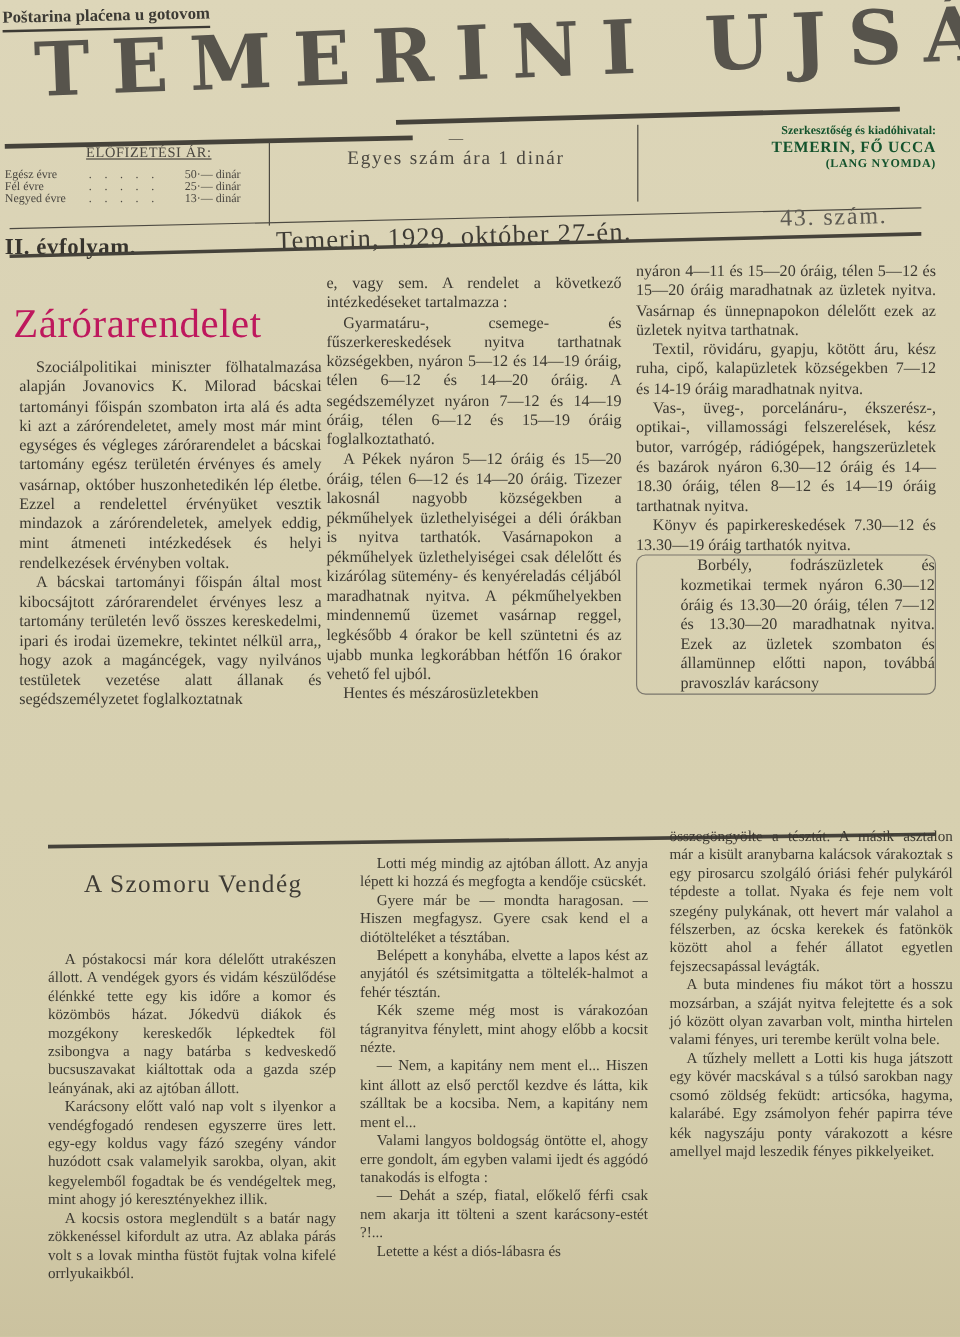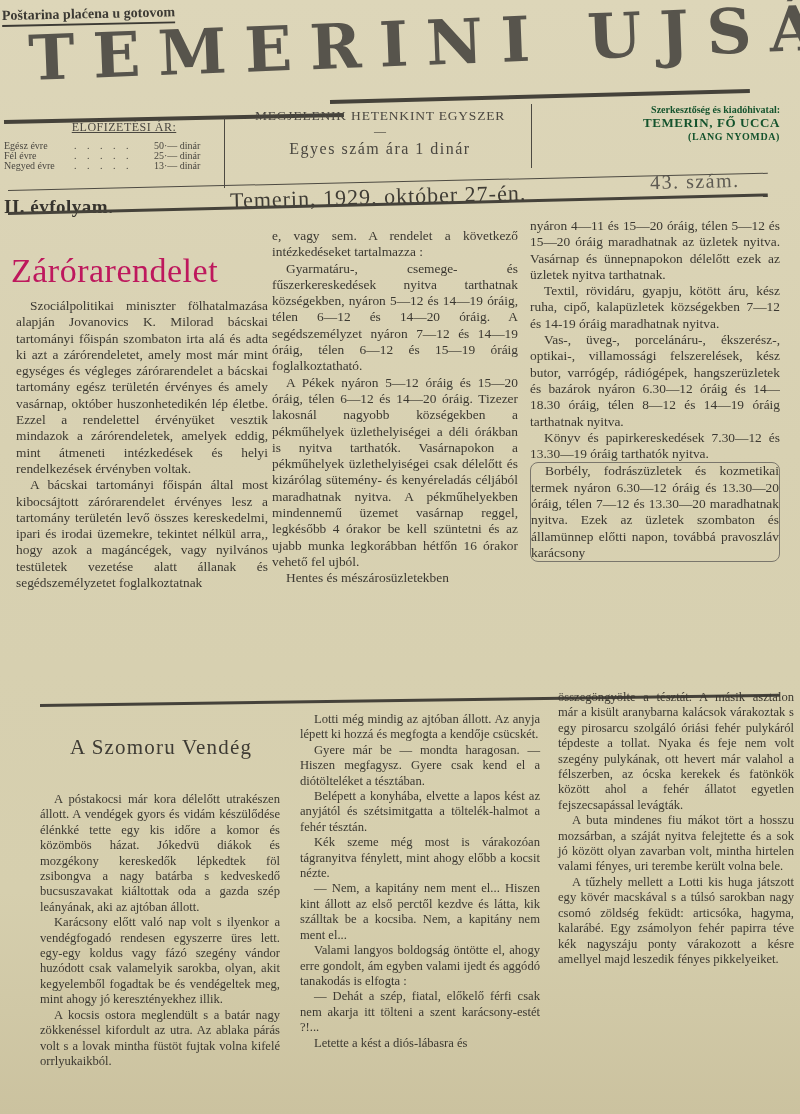--- a/index.html
+++ b/index.html
@@ -28,22 +28,22 @@
   .office .o1{font-size:10px;}
   .office .o2{font-size:13px;letter-spacing:0.6px;}
   .office .o3{font-size:10px;letter-spacing:0.6px;}
   .year{position:absolute;left:4px;top:196px;font-size:19px;font-weight:bold;letter-spacing:0.5px;color:#37342e;text-align:right;}
   .date{position:absolute;left:230px;top:184px;font-size:22px;letter-spacing:1px;color:#3f3c35;transform:rotate(-1.5deg);}
   .issue{position:absolute;left:650px;top:170px;font-size:20px;letter-spacing:1.5px;color:#5d5a52;transform:rotate(-1.5deg);}
   .col{position:absolute;font-size:13.4px;line-height:16.3px;text-align:justify;color:#3b3831;}
   .col p{margin:0;text-indent:14px;}
   .col p.noind{text-indent:0;}
   .h-zar{position:absolute;left:11px;top:252px;font-size:34px;color:#be185d;letter-spacing:0.5px;}
-  .h-szom{position:absolute;left:70px;top:724px;font-size:21px;color:#3e3b34;letter-spacing:1.2px;margin-top:11px;}
-  .boxed{border:1px solid #7a766c;border-radius:8px;}
+  .h-szom{position:absolute;left:70px;top:724px;font-size:21px;color:#3e3b34;letter-spacing:1.2px;}
+  .boxed{border:1px solid #7a766c;border-radius:8px;padding-left:36px;}
 </style>
 </head>
 <body>
 
 <div class="page">
 
   <div class="postage">Poštarina plaćena u gotovom</div>
   <div class="masthead">TEMERINI UJSÁG</div>
 
   <div class="rule" style="left:4px;top:120px;width:340px;transform:rotate(-1.2deg);transform-origin:left;"></div>
@@ -64,21 +64,20 @@
     <div class="row">
       <span class="l">Negyed évre</span>
       <span class="d">. . . . .</span>
       <span class="v">13·— dinár</span>
     </div>
   </div>
 
   <div class="vline" style="left:224px;top:118px;height:70px;"></div>
 
   <div class="mid">
-    <div class="t1">MEGJELENIK HETENKINT EGYSZER</div>
     <div class="dash">—</div>
     <div class="t2">Egyes szám ára 1 dinár</div>
   </div>
 
   <div class="vline" style="left:531px;top:104px;height:64px;"></div>
 
   <div class="office">
     <div class="o1">Szerkesztőség és kiadóhivatal:</div>
     <div class="o2">TEMERIN, FŐ UCCA</div>
     <div class="o3">(LANG NYOMDA)</div>

